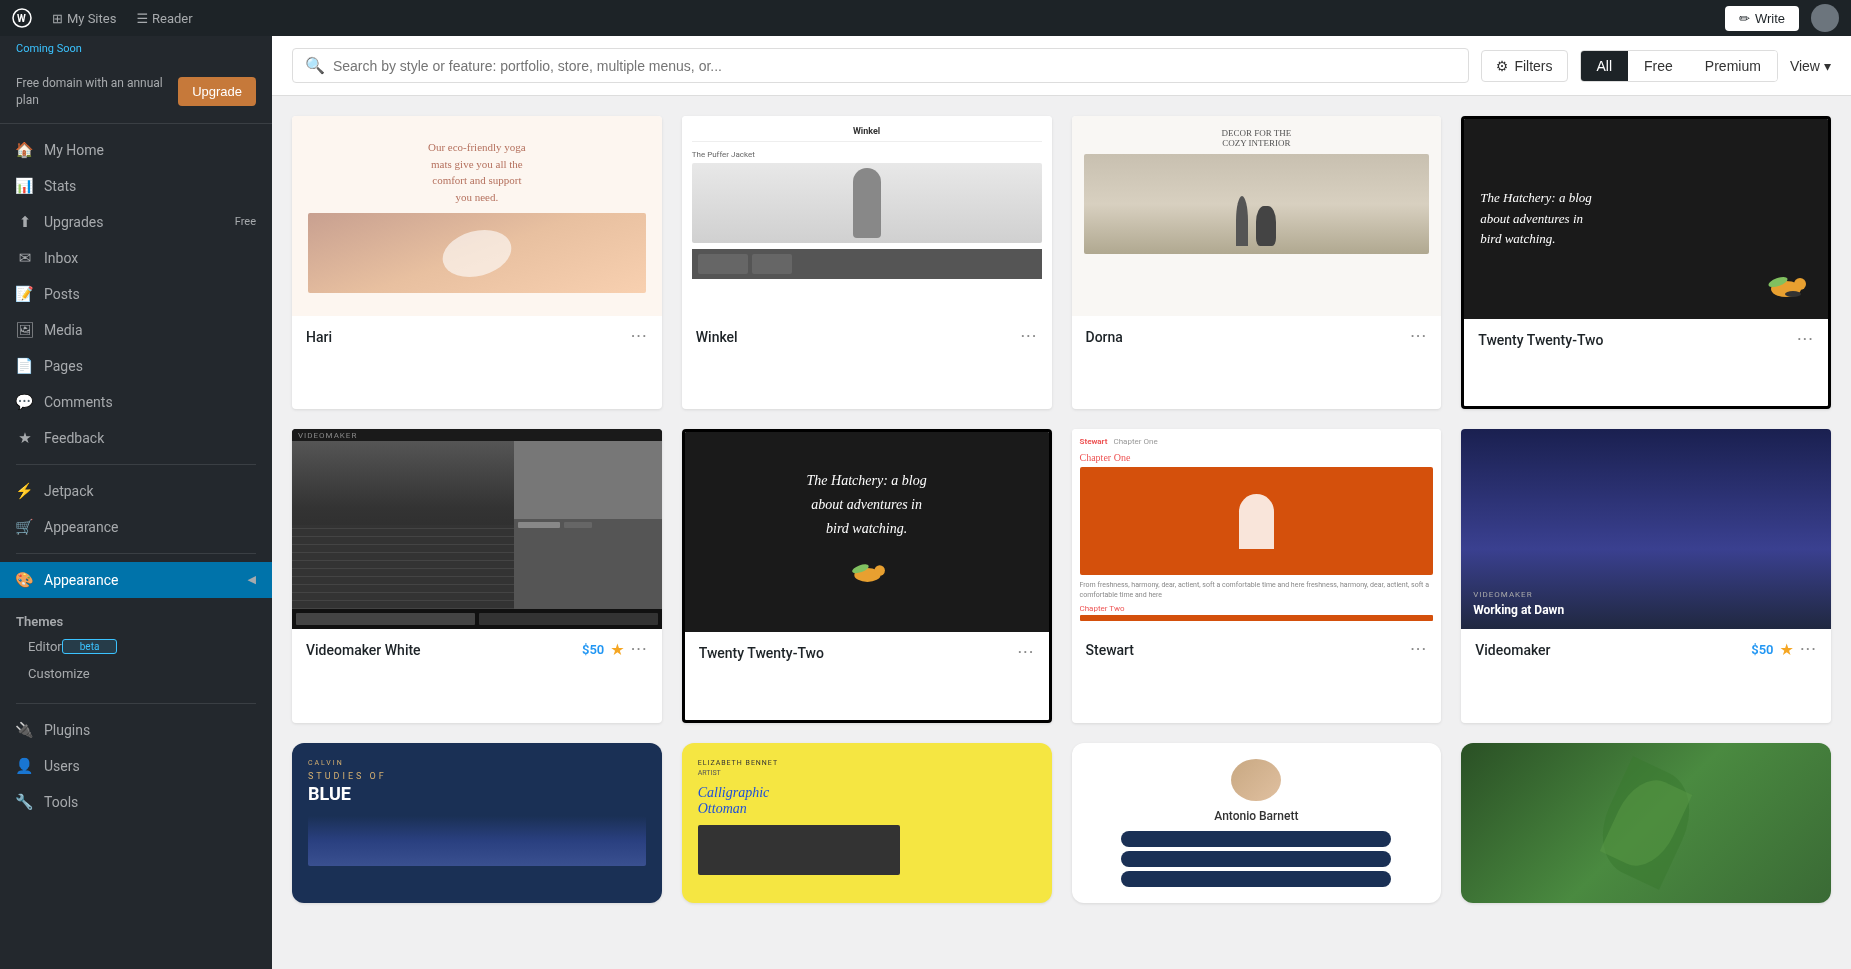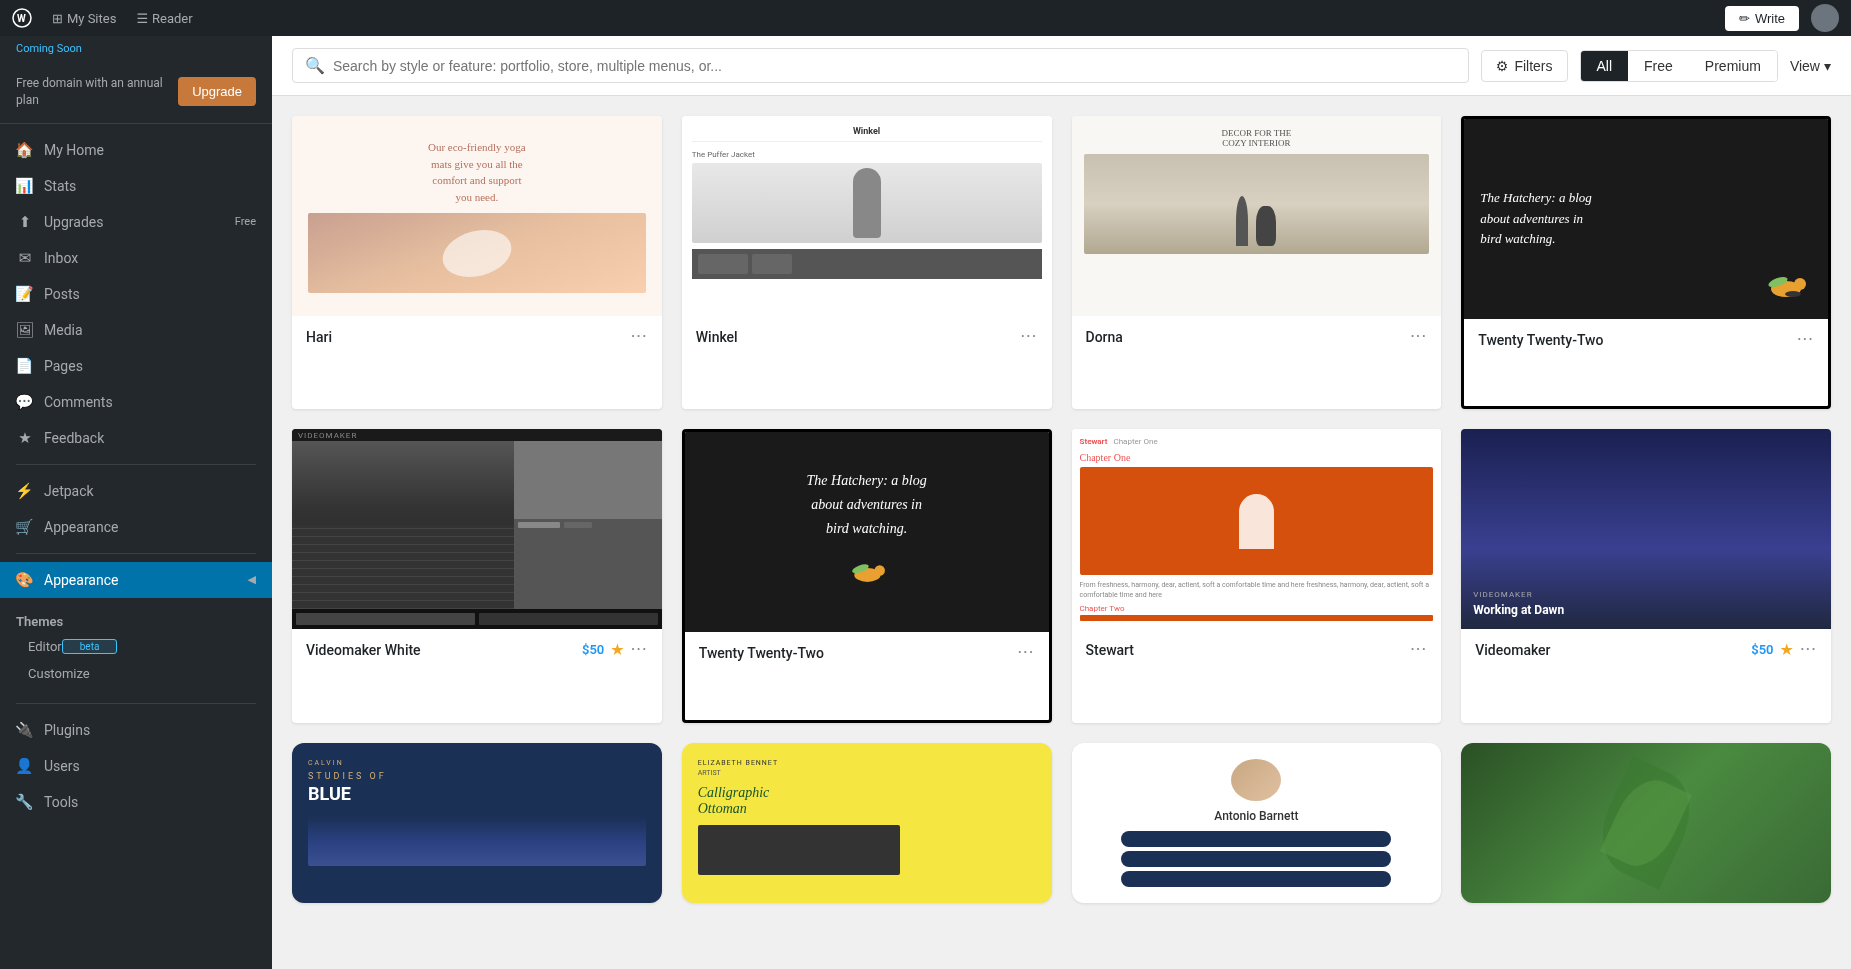--- a/index.html
+++ b/index.html
@@ -567,21 +567,21 @@
           <div style="font-size:9px;color:#d4af70;letter-spacing:3px;margin-top:4px;">STUDIES OF</div>
           <div style="font-size:18px;color:#fff;font-weight:bold;margin-top:2px;">BLUE</div>
           <div style="margin-top:12px;width:100%;height:50px;background:linear-gradient(180deg,#1a3055,#2a4080,#3a5090);border-radius:2px;"></div>
         </div>
       </div>
 
       <div class="partial-card" style="background:#f5e642;">
         <div style="padding:16px;height:100%;">
           <div style="font-size:7px;color:#333;letter-spacing:1px;">ELIZABETH BENNET</div>
           <div style="font-size:7px;color:#555;margin-top:2px;">ARTIST</div>
-          <div style="margin-top:8px;font-size:14px;color:#14532d;font-family:Georgia,serif;font-style:italic;">Calligraphic<br>Ottoman</div>
+          <div style="margin-top:8px;font-size:14px;color:#1d4ed8;font-family:Georgia,serif;font-style:italic;">Calligraphic<br>Ottoman</div>
           <div style="margin-top:8px;width:60%;height:50px;background:#333;border-radius:2px;"></div>
         </div>
       </div>
 
       <div class="partial-card" style="background:#fff;display:flex;flex-direction:column;align-items:center;padding:16px;">
         <div style="width:50px;height:50px;border-radius:50%;background:linear-gradient(135deg,#c8a882,#e0c0a0);overflow:hidden;"></div>
         <div style="font-size:12px;color:#333;margin-top:8px;font-weight:500;">Antonio Barnett</div>
         <div style="margin-top:8px;width:100%;display:flex;flex-direction:column;gap:4px;">
           <div style="height:16px;background:#1a3055;border-radius:8px;width:80%;margin:0 auto;"></div>
           <div style="height:16px;background:#1a3055;border-radius:8px;width:80%;margin:0 auto;"></div>

